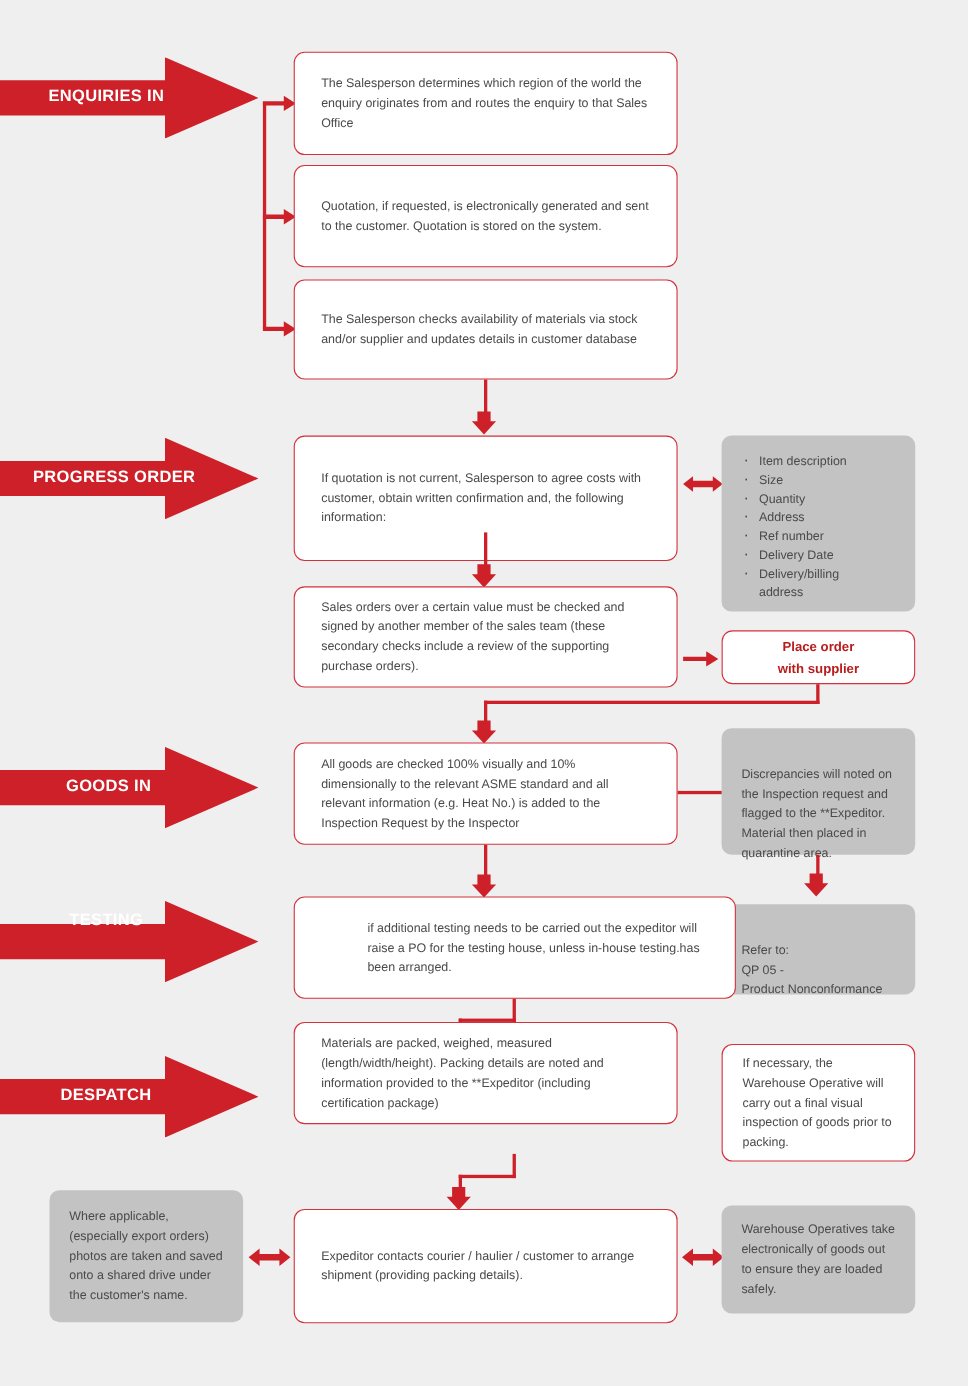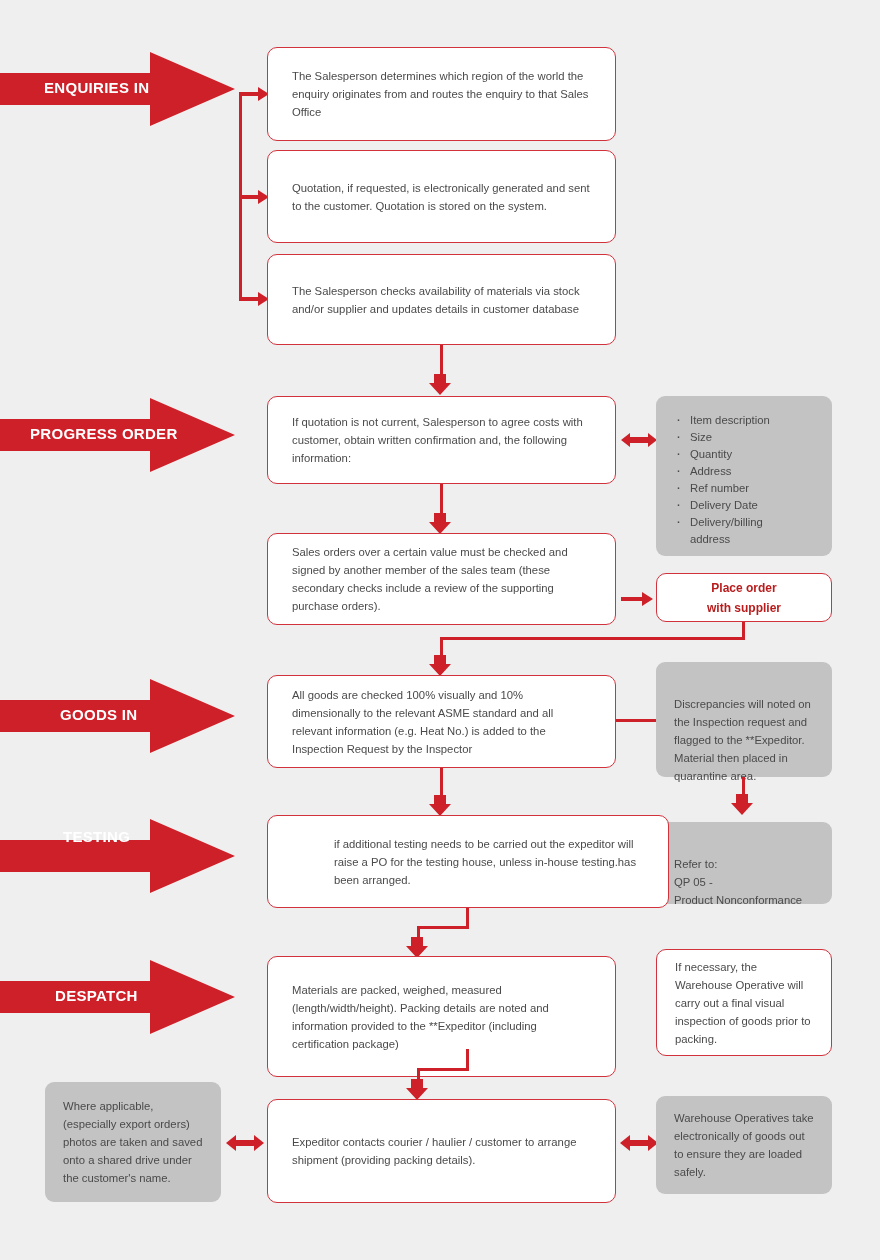--- a/index.html
+++ b/index.html
@@ -140,21 +140,21 @@
 
   <div class="box" style="left:267px;top:150px;width:349px;height:93px;">
     <div class="txt">Quotation, if requested, is electronically generated and sent to the customer. Quotation is stored on the system.</div>
   </div>
 
   <div class="vline" style="left:440px;top:345px;height:33px;"></div>
   <svg class="arrow" style="left:429px;top:374px;width:24px;height:22px;" viewBox="0 0 24 22">
     <path d="M5,0 L17,0 L17,9 L22,9 L11,21 L0,9 L5,9 Z" fill="#ce2029"></path>
   </svg>
 
-  <div class="box" style="left:267px;top:396px;width:349px;height:88px;">
+  <div class="box" style="left:267px;top:396px;width:349px;height:114px;">
     <div class="txt">If quotation is not current, Salesperson to agree costs with customer, obtain written confirmation and, the following information:</div>
   </div>
 
   <svg class="arrow" style="left:621px;top:430px;width:36px;height:20px;" viewBox="0 0 36 20">
     <path d="M0,10 L9,3 L9,7 L27,7 L27,3 L36,10 L27,17 L27,13 L9,13 L9,17 Z" fill="#ce2029"></path>
   </svg>
 
   <div class="greybox" style="left:656px;top:396px;width:176px;height:160px;">
     <div class="txt" style="padding-top:16px;">
       <ul class="bullets">
@@ -229,21 +229,21 @@
     <div class="txt">if additional testing needs to be carried out the expeditor will raise a PO for the testing house, unless in-house testing.has been arranged.</div>
   </div>
 
   <div class="vline" style="left:466px;top:908px;height:21px;"></div>
   <div class="hline" style="left:417px;top:926px;width:52px;"></div>
   <div class="vline" style="left:417px;top:926px;height:16px;"></div>
   <svg class="arrow" style="left:406px;top:937px;width:24px;height:22px;" viewBox="0 0 24 22">
     <path d="M5,0 L17,0 L17,9 L22,9 L11,21 L0,9 L5,9 Z" fill="#ce2029"></path>
   </svg>
 
-  <div class="box" style="left:267px;top:956px;width:349px;height:121px;">
+  <div class="box" style="left:267px;top:929px;width:349px;height:93px;">
     <div class="txt">Materials are packed, weighed, measured (length/width/height). Packing details are noted and information provided to the **Expeditor (including certification package)</div>
   </div>
 
   <div class="box" style="left:656px;top:949px;width:176px;height:107px;">
     <div class="txt" style="padding:0 18px;">If necessary, the Warehouse Operative will carry out a final visual inspection of goods prior to packing.</div>
   </div>
 
   <div class="vline" style="left:466px;top:1049px;height:22px;"></div>
   <div class="hline" style="left:417px;top:1068px;width:52px;"></div>
   <div class="vline" style="left:417px;top:1068px;height:16px;"></div>

